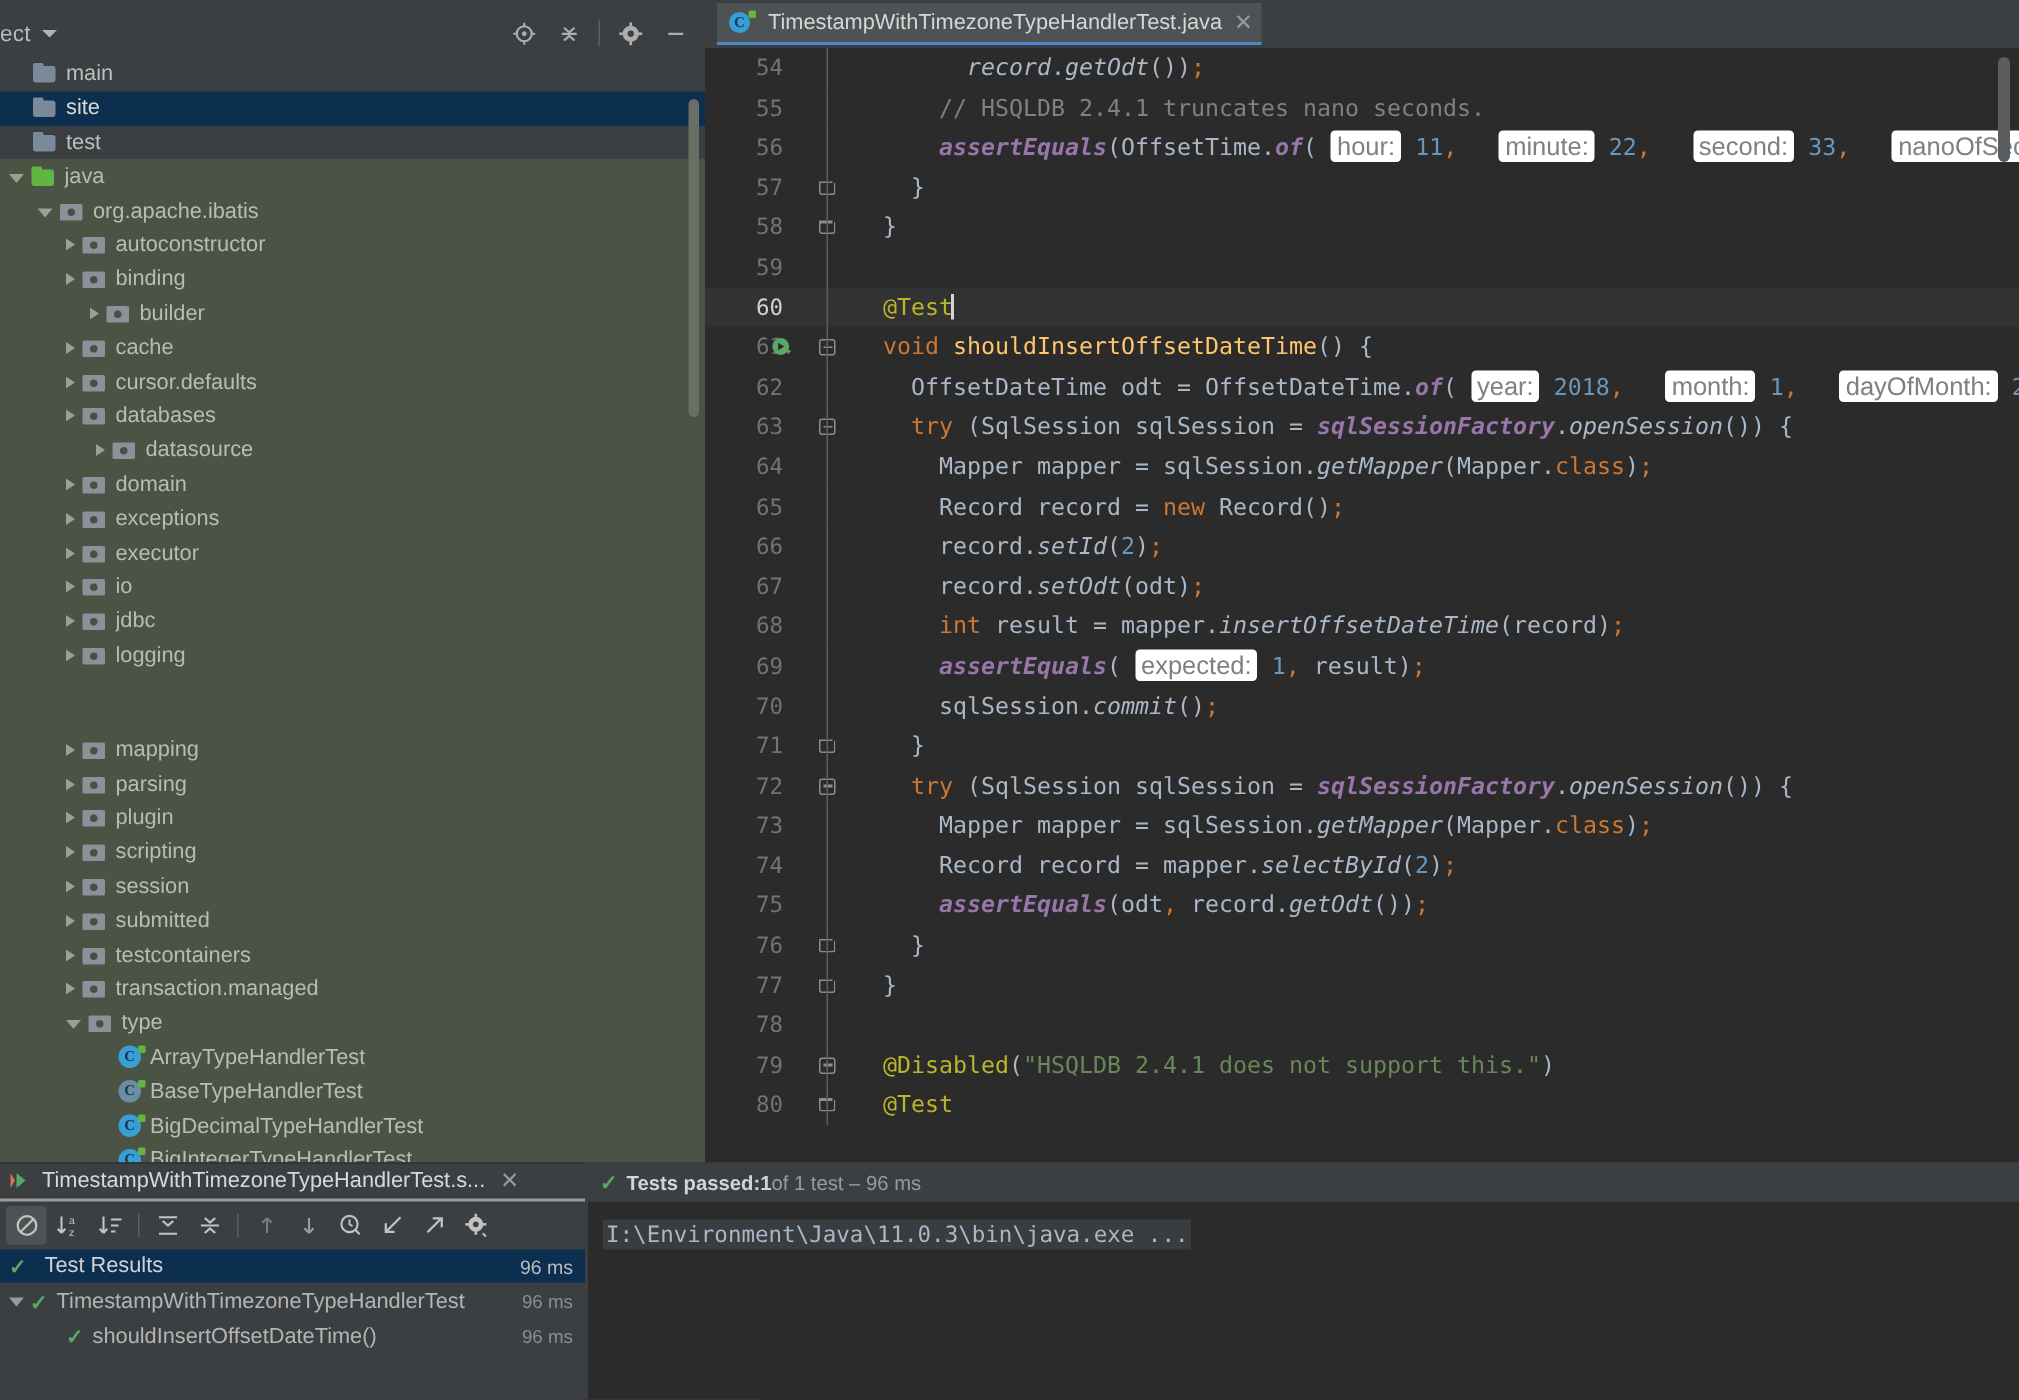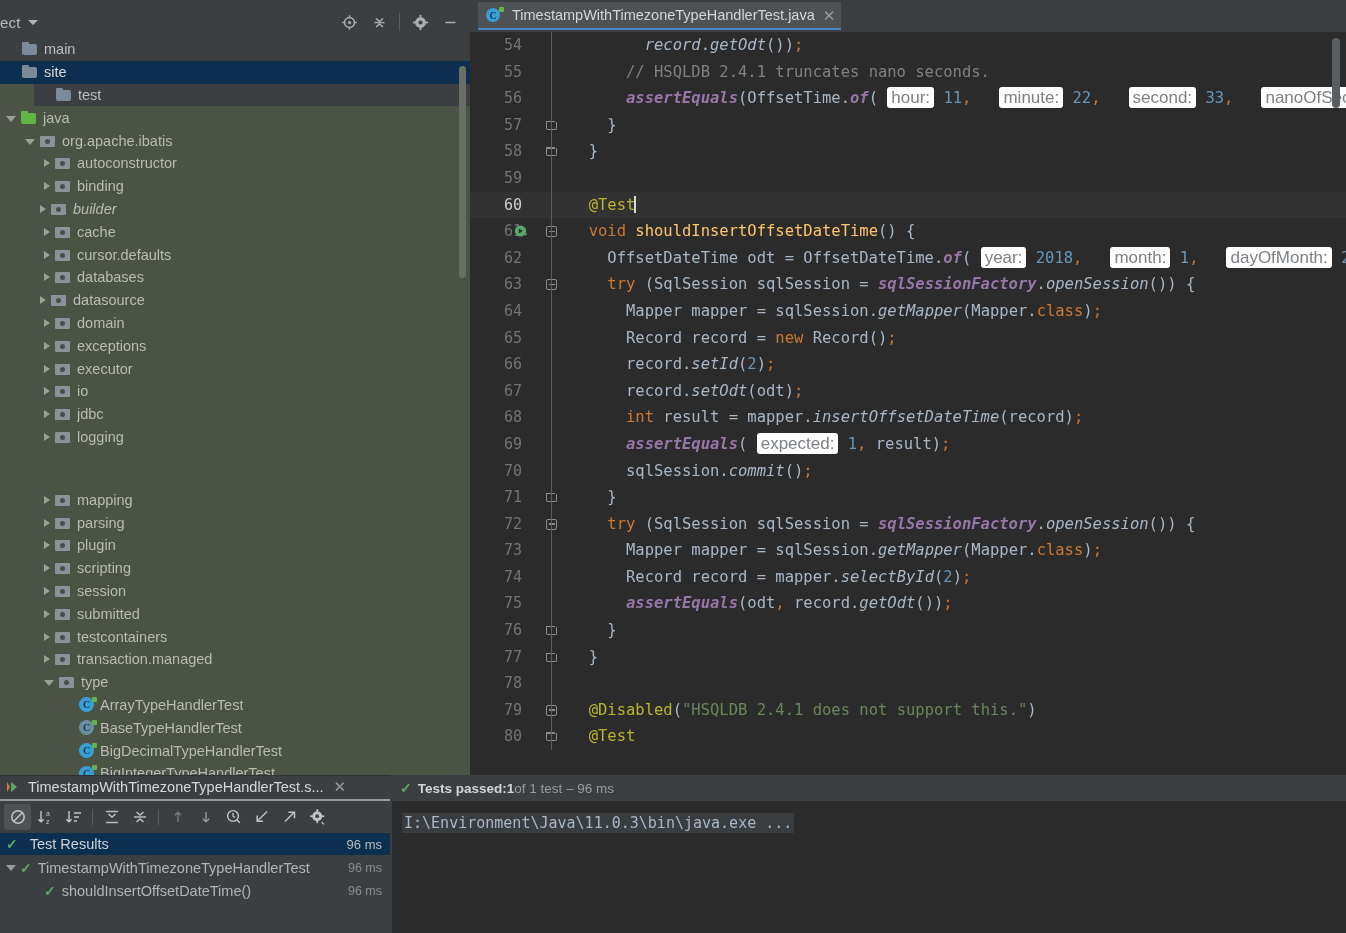--- a/index.html
+++ b/index.html
@@ -306,21 +306,21 @@
         <div class="row dark" style="padding-left: 6px;">
           <span class="arrow blank"></span>
           <span class="ico folder"></span>
           <span class="lbl">main</span>
         </div>
         <div class="row sel" style="padding-left: 6px;">
           <span class="arrow blank"></span>
           <span class="ico folder"></span>
           <span class="lbl">site</span>
         </div>
-        <div class="row dark" style="padding-left: 6px; margin-left: 34px;">
+        <div class="row dark" style="padding-left: 6px;">
           <span class="arrow blank"></span>
           <span class="ico folder"></span>
           <span class="lbl">test</span>
         </div>
         <div class="row green" style="padding-left: 6px;">
           <span class="arrow open"></span>
           <span class="ico srcfolder"></span>
           <span class="lbl">java</span>
         </div>
         <div class="row green" style="padding-left: 25px;">
@@ -331,41 +331,41 @@
         <div class="row green" style="padding-left: 44px;">
           <span class="arrow "></span>
           <span class="ico pkg"></span>
           <span class="lbl">autoconstructor</span>
         </div>
         <div class="row green" style="padding-left: 44px;">
           <span class="arrow "></span>
           <span class="ico pkg"></span>
           <span class="lbl">binding</span>
         </div>
-        <div class="row green" style="padding-left: 40px; font-style: italic;">
+        <div class="row green" style="padding-left: 60px;">
           <span class="arrow "></span>
           <span class="ico pkg"></span>
           <span class="lbl">builder</span>
         </div>
         <div class="row green" style="padding-left: 44px;">
           <span class="arrow "></span>
           <span class="ico pkg"></span>
           <span class="lbl">cache</span>
         </div>
         <div class="row green" style="padding-left: 44px;">
           <span class="arrow "></span>
           <span class="ico pkg"></span>
           <span class="lbl">cursor.defaults</span>
         </div>
         <div class="row green" style="padding-left: 44px;">
           <span class="arrow "></span>
           <span class="ico pkg"></span>
           <span class="lbl">databases</span>
         </div>
-        <div class="row green" style="padding-left: 40px;">
+        <div class="row green" style="padding-left: 64px;">
           <span class="arrow "></span>
           <span class="ico pkg"></span>
           <span class="lbl">datasource</span>
         </div>
         <div class="row green" style="padding-left: 44px;">
           <span class="arrow "></span>
           <span class="ico pkg"></span>
           <span class="lbl">domain</span>
         </div>
         <div class="row green" style="padding-left: 44px;">

